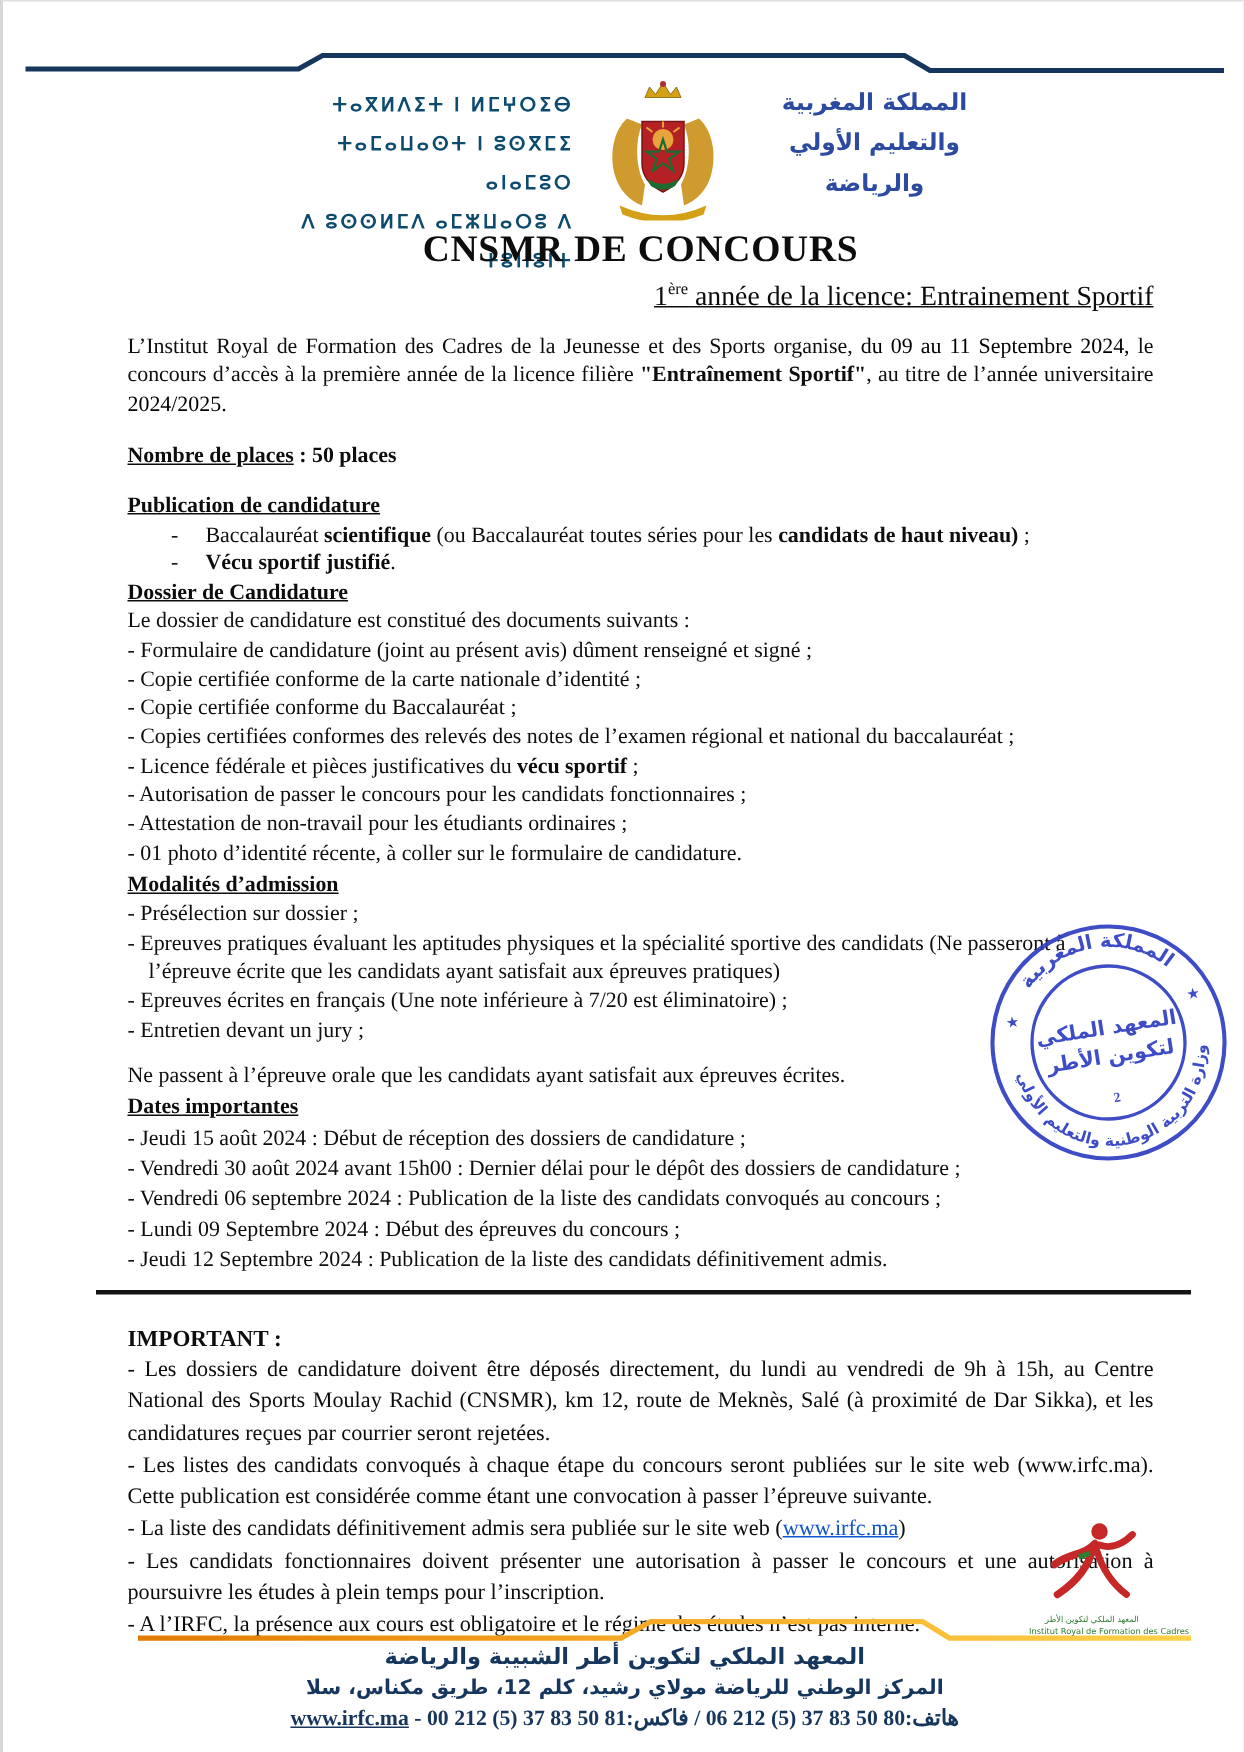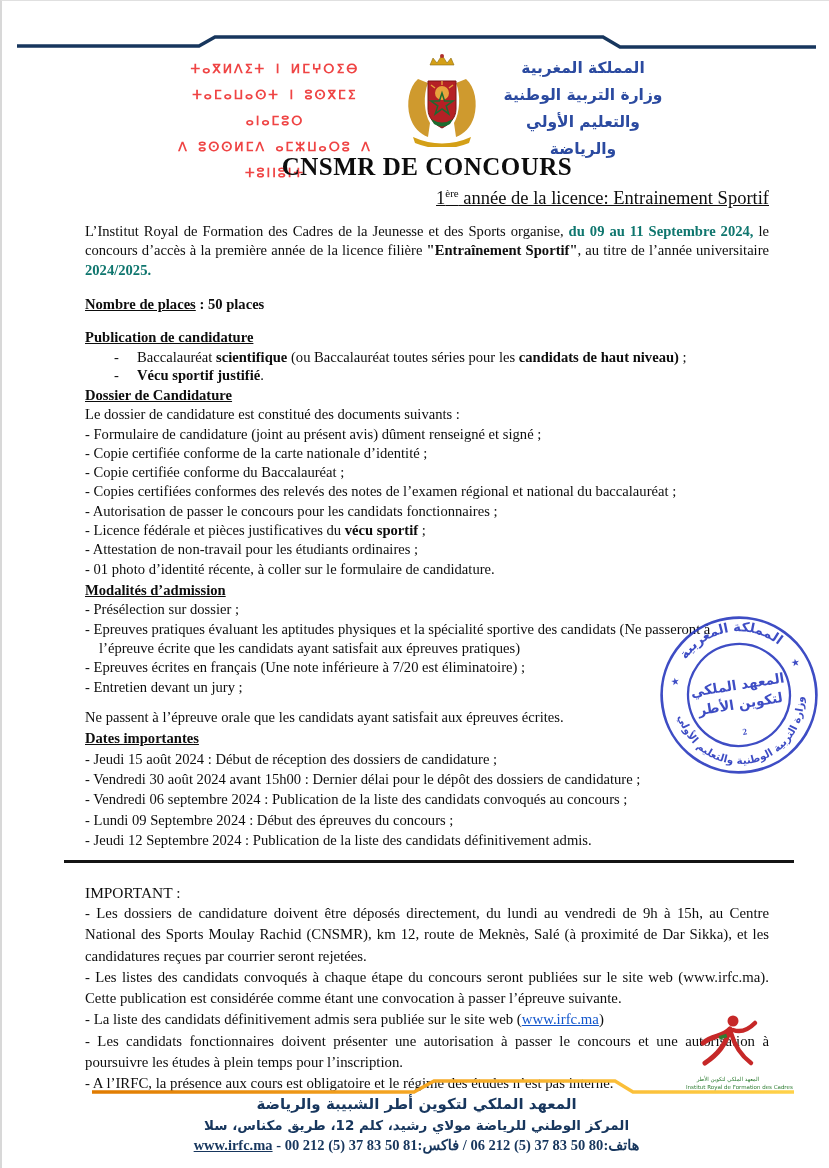--- a/index.html
+++ b/index.html
@@ -8,46 +8,46 @@
     margin:0 auto;overflow:hidden;
     font-family:"Liberation Serif", serif;color:#0d0d0d;
     border-left:2px solid #d8d8d8;border-top:1px solid #e0e0e0;box-sizing:border-box;
   }
   
   .top-rule,.bottom-rule{position:absolute;left:0;width:829px;pointer-events:none;}
   .top-rule{top:0;height:60px;}
   .bottom-rule{top:1072px;height:28px;}
   
   .header-band{position:absolute;top:50px;left:0;width:829px;display:flex;justify-content:center;align-items:flex-start;gap:16px;}
-  .tifinagh{font-family:Liberation Mono, monospace;color:#ef4444;font-weight:bold;
-    font-size:12.5px;letter-spacing:2px;text-align:center;line-height:26px;width:215px;padding-top:6px;}
+  .tifinagh{font-family:Liberation Sans, sans-serif;color:#0c4a6e;font-weight:bold;
+    font-size:12.5px;letter-spacing:2px;text-align:right;line-height:26px;width:215px;padding-top:6px;}
   .coa{width:86px;height:96px;flex:0 0 auto;}
   .arabic-head{font-family:"DejaVu Sans", sans-serif;color:#2b4aa0;font-weight:bold;
     font-size:15.5px;text-align:center;line-height:27px;width:165px;padding-top:4px;}
   
   .content{position:absolute;left:83px;top:152px;width:684px;font-size:14.6px;line-height:19.4px;}
   .doc-title{text-align:center;font-size:25px;font-weight:bold;letter-spacing:.5px;line-height:28px;}
   .doc-subtitle{text-align:right;font-size:18.5px;font-weight:normal;margin-top:3px;}
   .doc-subtitle .u{text-decoration:underline;}
   sup{font-size:11px;}
   .intro{margin-top:13px;text-align:justify;line-height:19.5px;}
-  .navy{color:#0f766e;font-weight:bold;}
+  .navy{color:#000000;font-weight:normal;}
   b{font-weight:bold;}
   .places{margin-top:15px;font-weight:bold;}
   .h-sec{font-weight:bold;text-decoration:underline;display:inline-block;}
   .mt14{margin-top:14px;} .mt2{margin-top:2px;}
   .cond-item{display:flex;padding-left:29px;line-height:18px;}
   .ci-marker{width:23px;flex:0 0 auto;}
   .line{line-height:19.3px;}
   .hang{padding-left:14px;text-indent:-14px;}
   .note{margin-top:11px;}
   .date-line{line-height:20.4px;}
   .divider{height:3px;background:#141414;width:730px;margin-left:-21px;margin-top:9px;}
   .important{margin-top:19px;line-height:21.3px;font-size:14.8px;}
-  .important .head{font-weight:normal;font-size:15.4px;}
+  .important .head{font-weight:bold;font-size:15.4px;}
   .jp{text-align:justify;}
   .weblink{color:#1155CC;text-decoration:underline;cursor:pointer;}
   
   .stamp{position:absolute;left:646px;top:603px;width:182px;height:182px;
     transform:rotate(-9deg);opacity:.92;z-index:5;}
   
   .irfc-logo{position:absolute;left:684px;top:1012px;width:84px;text-align:center;z-index:2;}
   .logo-caption{font-family:"DejaVu Sans", sans-serif;color:#2e7d32;font-size:5.5px;line-height:7px;margin-top:1px;white-space:nowrap;}
   
   .footer{position:absolute;left:0;top:1094px;width:829px;text-align:center;
@@ -90,21 +90,20 @@
             <line x1="49" y1="37" x2="53" y2="34"></line>
         </g>
         <path d="M42,42 l2.6,8 8.4,0 -6.8,4.9 2.6,8 -6.8,-5 -6.8,5 2.6,-8 -6.8,-4.9 8.4,0 z" fill="none" stroke="#1c6b30" stroke-width="1.5"></path>
         <path d="M31,68 q11,7 22,0 l-3,5 q-8,5 -16,0 z" fill="#1c6b30"></path>
 
         <path d="M13,86 q29,13 58,0 l-2,6 q-27,11 -54,0 z" fill="#d4a017"></path>
       </svg>
     </div>
     <div class="arabic-head" dir="rtl">
       <div>المملكة المغربية</div>
-      <div>وزارة التربية الوطنية</div>
       <div>والتعليم الأولي والرياضة</div>
     </div>
   </div>
 
   <div class="content">
 
     <div class="doc-title">CNSMR DE CONCOURS</div>
     <div class="doc-subtitle">
       <span class="u"><span>1</span><sup>ère</sup><span> année de la licence: Entrainement Sportif</span></span>
     </div>
@@ -126,22 +125,22 @@
       <span class="ci-marker">-</span>
       <span><b>Vécu sportif justifié</b><span>.</span></span>
     </div>
 
     <div class="mt2"><span class="h-sec">Dossier de Candidature</span></div>
     <div class="line">Le dossier de candidature est constitué des documents suivants :</div>
     <div class="line"><span>- Formulaire de candidature (joint au présent avis) dûment renseigné et signé ;</span></div>
     <div class="line"><span>- Copie certifiée conforme de la carte nationale d’identité ;</span></div>
     <div class="line"><span>- Copie certifiée conforme du Baccalauréat ;</span></div>
     <div class="line"><span>- Copies certifiées conformes des relevés des notes de l’examen régional et national du baccalauréat ;</span></div>
+    <div class="line"><span>- Licence fédérale et pièces justificatives du </span><b>vécu sportif</b><span> ;</span></div>
     <div class="line"><span>- Autorisation de passer le concours pour les candidats fonctionnaires ;</span></div>
-    <div class="line"><span>- Licence fédérale et pièces justificatives du </span><b>vécu sportif</b><span> ;</span></div>
     <div class="line"><span>- Attestation de non-travail pour les étudiants ordinaires ;</span></div>
     <div class="line"><span>- 01 photo d’identité récente, à coller sur le formulaire de candidature.</span></div>
 
     <div class="mt2"><span class="h-sec">Modalités d’admission</span></div>
     <div class="line">- Présélection sur dossier ;</div>
     <div class="line hang">- Epreuves pratiques évaluant les aptitudes physiques et la spécialité sportive des candidats (Ne passeront à l’épreuve écrite que les candidats ayant satisfait aux épreuves pratiques)</div>
     <div class="line">- Epreuves écrites en français (Une note inférieure à 7/20 est éliminatoire) ;</div>
     <div class="line">- Entretien devant un jury ;</div>
 
     <div class="note">Ne passent à l’épreuve orale que les candidats ayant satisfait aux épreuves écrites.</div>

